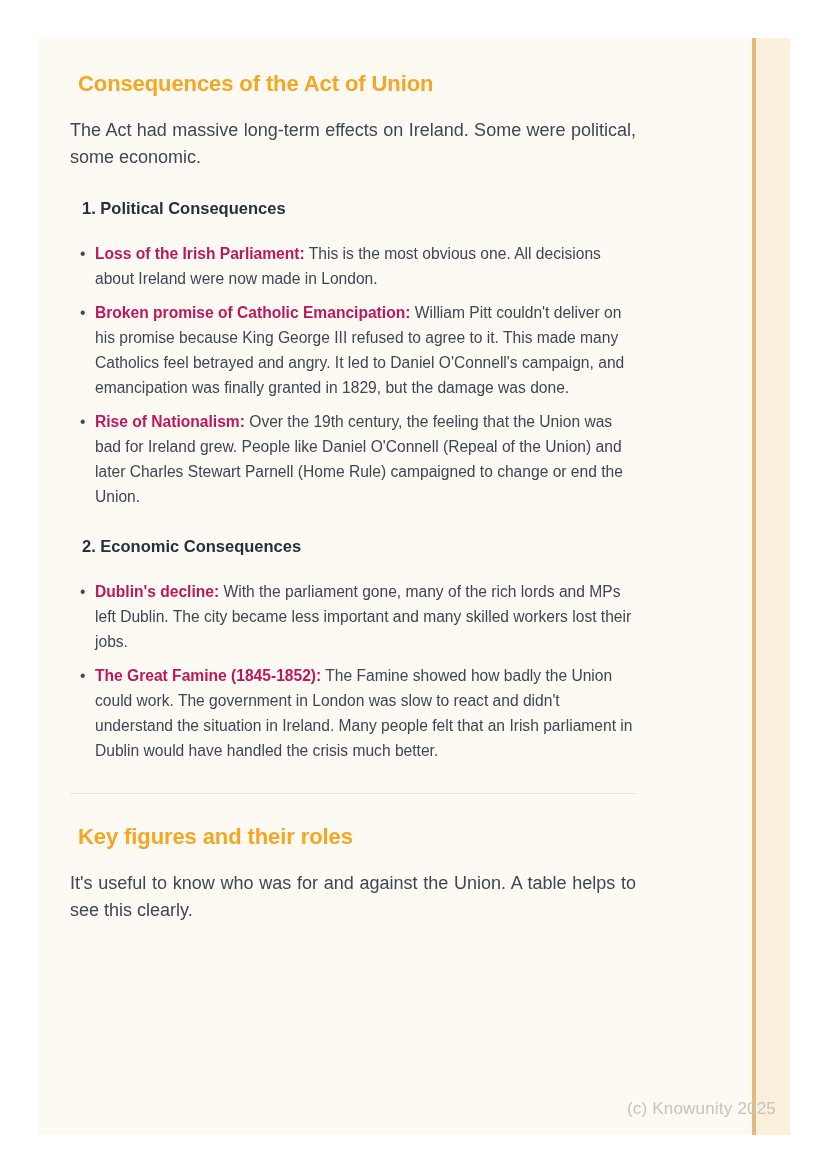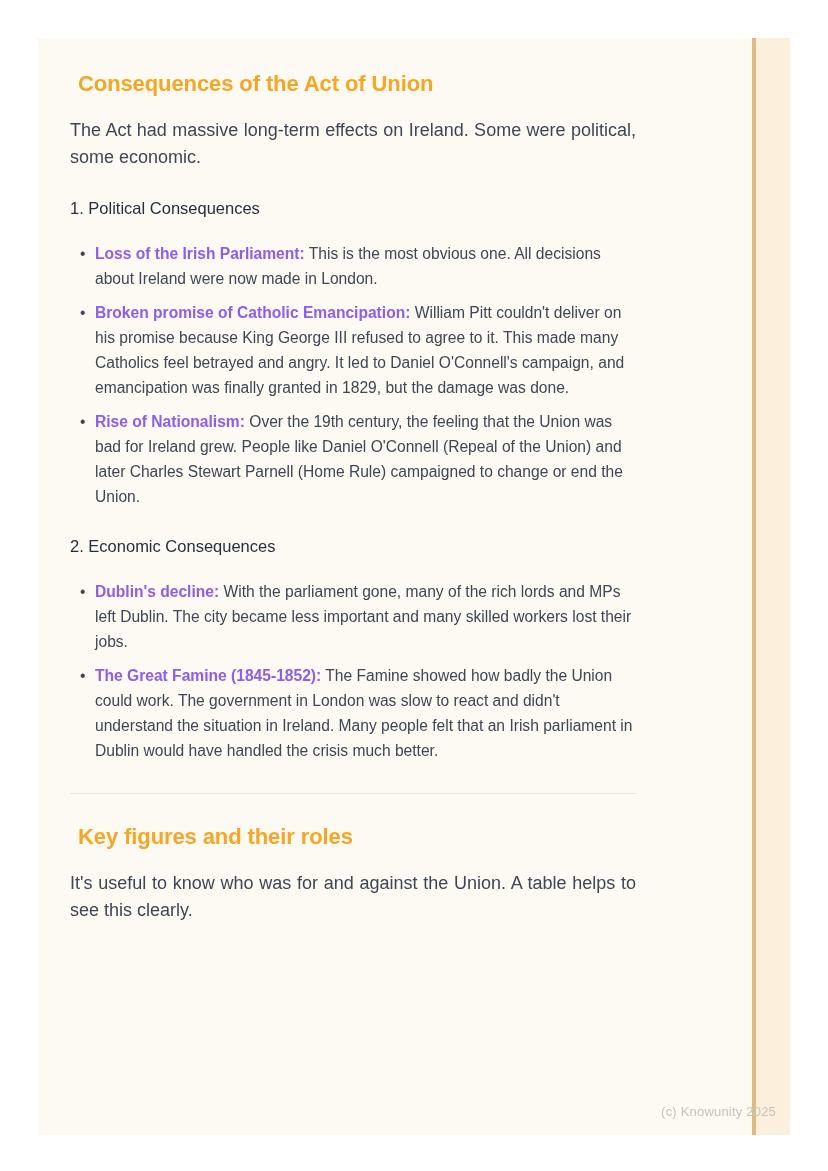--- a/index.html
+++ b/index.html
@@ -36,24 +36,24 @@
   }
   .doc-h2.second { margin-top: 30px; }
   .doc-p {
     margin: 20px 0 0;
     font-size: 18px;
     line-height: 27px;
     color: #3F4654;
     text-align: justify;
   }
   .doc-h3 {
-    margin: 27px 0 0;
+    margin: 27px 12px 0;
     font-size: 16.5px;
     line-height: 21px;
-    font-weight: normal;
+    font-weight: bold;
     color: #262F3E;
   }
   .doc-list {
     margin: 22px 0 0;
     padding: 0 0 0 25px;
     list-style: none;
   }
   .doc-li {
     position: relative;
     margin-top: 9px;
@@ -61,42 +61,42 @@
     line-height: 25px;
     color: #3F4654;
   }
   .doc-li::before {
     content: "\2022";
     position: absolute;
     left: -15px;
     top: 0;
     color: #3F4654;
   }
-  .doc-li b { color: #8b5cf6; }
+  .doc-li b { color: #be185d; }
   .divider {
     border: 0;
     border-top: 1px solid #E7E6E0;
     margin: 30px 0 0;
     width: 566px;
   }
   .side-strip {
     position: absolute;
     top: 0;
     right: 0;
     bottom: 0;
     width: 38px;
     background: #FAF0DC;
     border-left: 4px solid #E2BA7E;
     z-index: 0;
   }
   .watermark {
     position: absolute;
     right: 14px;
     bottom: 16px;
-    font-size: 13px;
+    font-size: 17px;
     letter-spacing: 0.2px;
     color: #C7C3BB;
     z-index: 2;
     white-space: nowrap;
   }
 </style>
 </head>
 <body>
 
 <div class="card">

